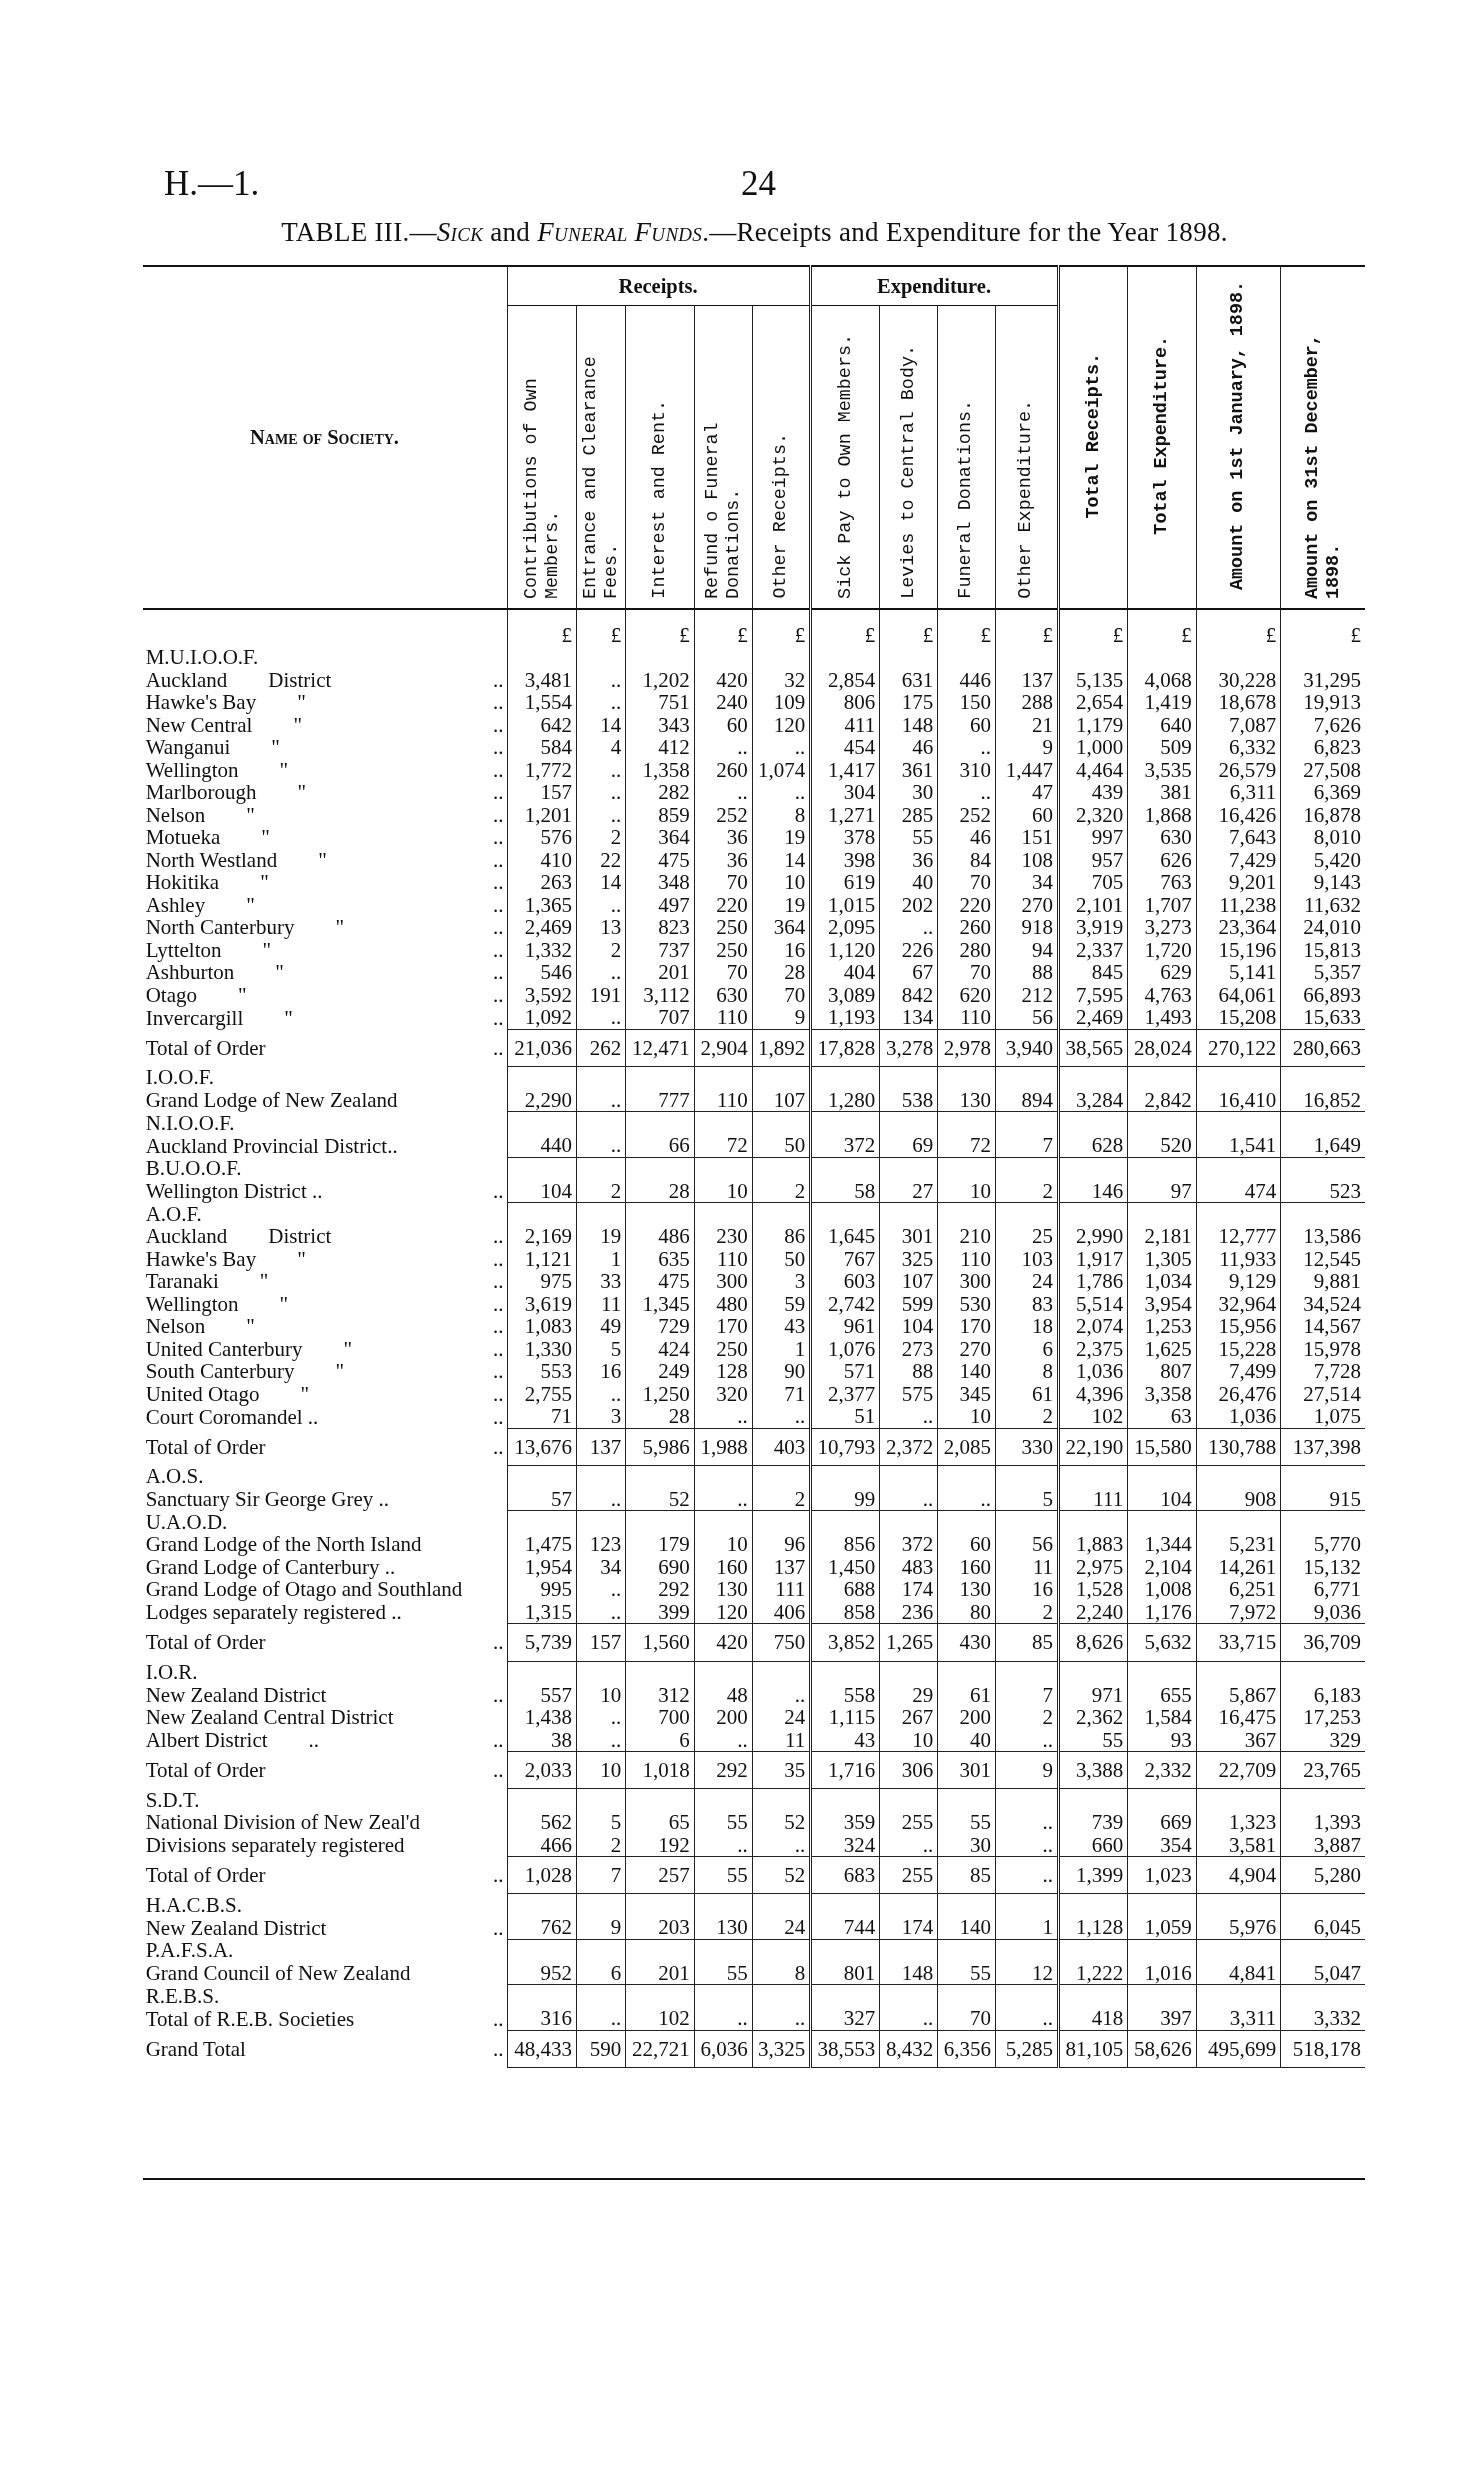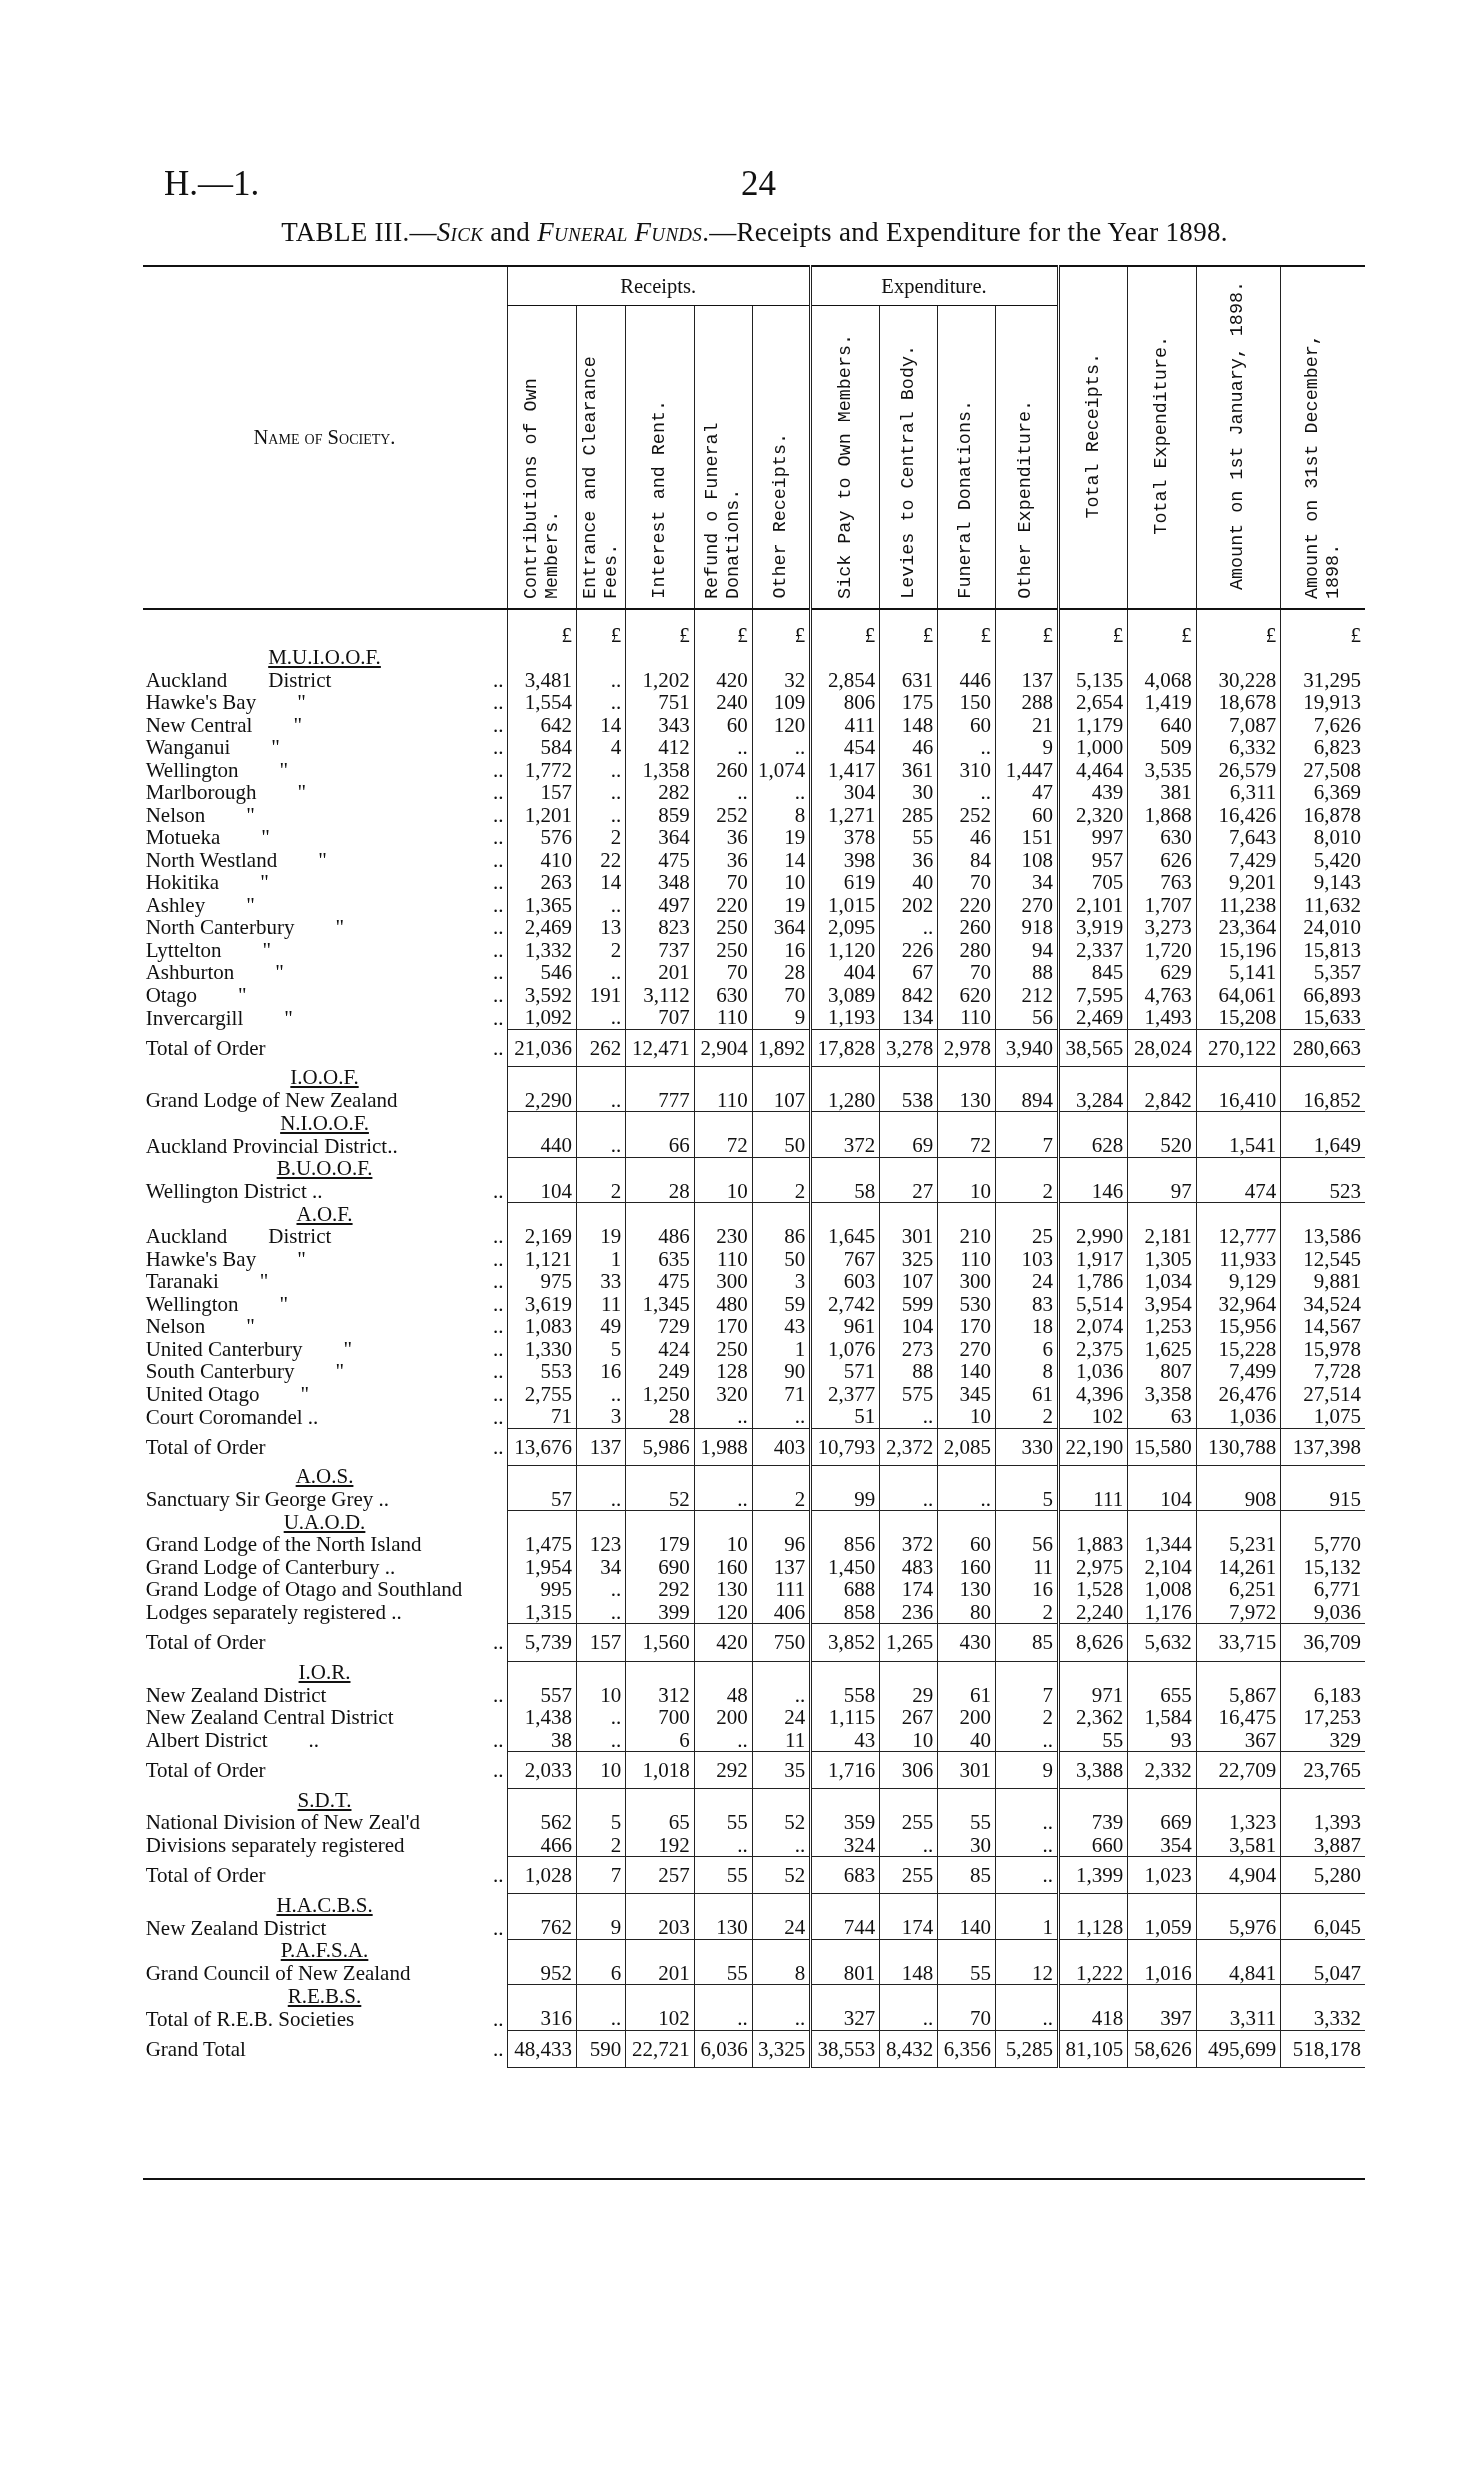--- a/index.html
+++ b/index.html
@@ -6,36 +6,36 @@
   body { width:1483px; height:2475px; position:relative; overflow:hidden;
          font-family:"Liberation Serif","DejaVu Serif",serif; color:#111; }
   .hdr-ref { position:absolute; left:164px; top:164px; font-size:35px; }
   .hdr-page { position:absolute; left:741px; top:164px; font-size:35px; }
   .title { position:absolute; left:195px; top:217px; width:1119px; text-align:center;
            font-size:27px; letter-spacing:0.3px; }
   .title .sc { font-variant:small-caps;font-style:italic; }
   table.main { position:absolute; left:143px; top:265px; width:1222px;
                border-collapse:collapse; font-size:21px; line-height:22.5px; }
   table.main th, table.main td { padding:0 4.1px 0 2.7px; }
-  thead tr.grp th { height:38px; font-weight:normal; font-size:20.5px; text-align:center;
+  thead tr.grp th { height:38px; font-weight:bold; font-size:20.5px; text-align:center;
                     border-bottom:1.4px solid #111; vertical-align:middle; }
   thead th.name { font-weight:normal; font-variant:small-caps; font-size:18px;
                   text-align:center; vertical-align:middle; width:314px; }
   thead th.rot { height:287px; vertical-align:bottom; font-weight:normal; padding:5.5px 0 9.6px 0; }
   thead th.rot div { writing-mode:vertical-rl; transform:rotate(180deg);
                      font-family:"Liberation Mono","DejaVu Sans Mono",monospace;
                      font-size:18.4px; line-height:20.5px; margin:0 auto; text-align:left; }
   table.main { border-top:2.7px solid #111; }
   thead { border-bottom:2.7px solid #111; }
   td.num { text-align:right; white-space:nowrap; border-left:1px solid #222; }
   th.vl, td.vl { border-left:1px solid #222; }
   td.dbl, th.dbl { border-left:3.4px double #222; }
   td.lbl { white-space:nowrap; }
   td.lbl .dots { float:right; }
-  td.order { text-align:center; padding-top:23px;text-decoration:underline; }
+  td.order { text-align:left; padding-top:23px; }
   td.order-name { padding-left:96px; }
   tr.total td { padding-top:6.8px; padding-bottom:6.8px; }
   tr.total td.num { border-top:1.4px solid #222; border-bottom:1.4px solid #222; }
   tr.single td.num { border-bottom:1.4px solid #222; }
   tr.pounds td { padding-top:13.7px; text-align:right; }
   .botrule { position:absolute; left:143px; top:2178px; width:1222px; border-top:2px solid #111; }
 </style>
 </head>
 <body>
 

